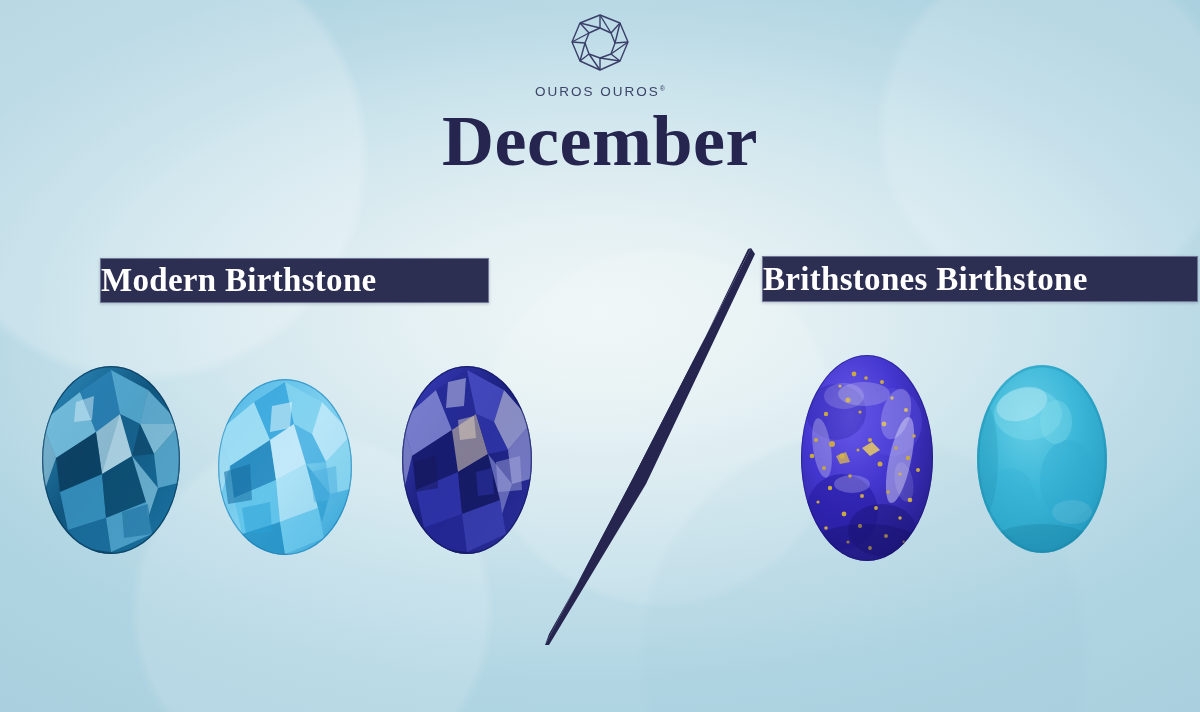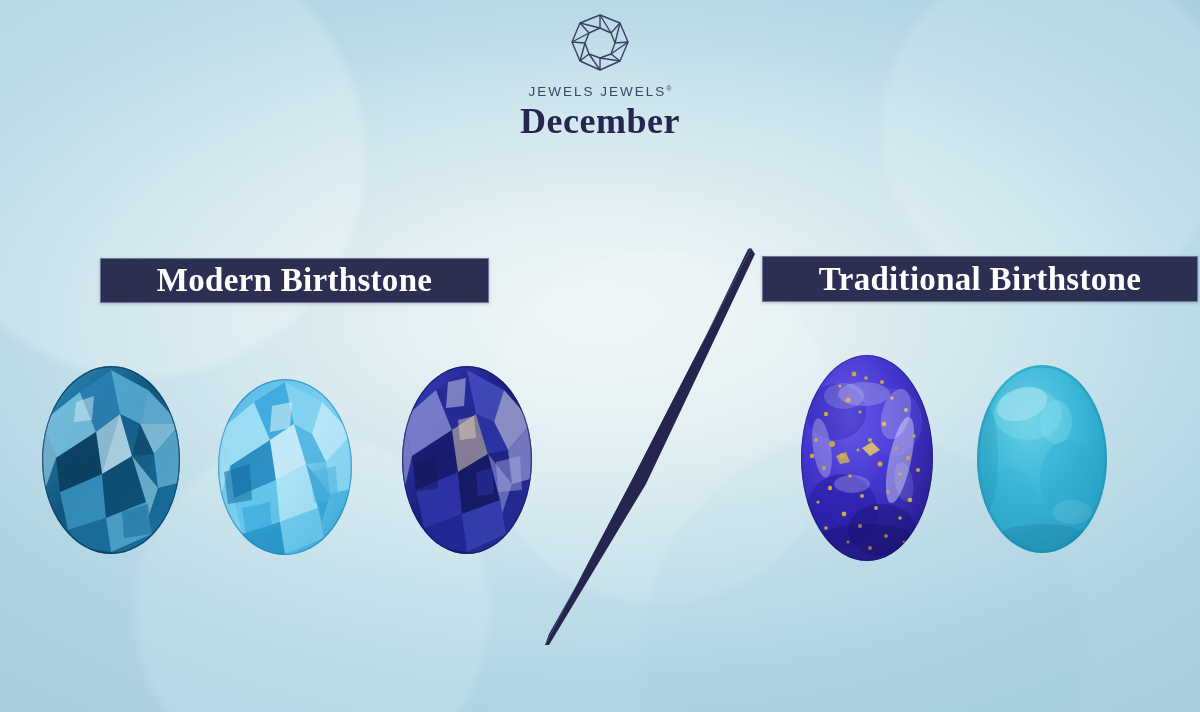--- a/index.html
+++ b/index.html
@@ -76,34 +76,33 @@
   
   .title {
     position: absolute;
     top: 101px;
     left: 0;
     width: 1200px;
     text-align: center;
     font-family: "Liberation Serif", serif;
     font-weight: bold;
     color: #26254f;
-    font-size: 36px;
+    font-size: 72px;
     line-height: 1.12;
     letter-spacing: .5px;
   }
   .title-line { display: block; }
 
   
   .banner {
     position: absolute;
     background: #2c2e52;
     border: 1px solid #6f7596;
     display: flex;
     align-items: center;
-    justify-content: center;
     box-shadow: 0 1px 3px rgba(30,40,70,.25);
   }
   .banner-label {
     font-family: "Liberation Serif", serif;
     font-weight: bold;
     color: #ffffff;
     font-size: 33px;
     letter-spacing: .3px;
     white-space: nowrap;
     line-height: 1;
@@ -153,33 +152,33 @@
         <line x1="36" y1="5" x2="47" y2="23"></line>
         <line x1="56" y1="13" x2="51" y2="33"></line>
         <line x1="64" y1="32" x2="47" y2="44"></line>
         <line x1="56" y1="51" x2="36" y2="48"></line>
         <line x1="36" y1="60" x2="25" y2="44"></line>
         <line x1="16" y1="51" x2="21" y2="33"></line>
         <line x1="8" y1="32" x2="25" y2="23"></line>
         <line x1="16" y1="13" x2="36" y2="18"></line>
       </svg>
     </span>
-    <span class="logo-word"><span>JEWELS JEWELS</span><span class="logo-reg">®</span></span>
+    <span class="logo-word"><span>OUROS OUROS</span><span class="logo-reg">®</span></span>
   </div>
 
   <h1 class="title">
     <span class="title-line">December</span>
   </h1>
 
   <div class="banner" id="banner-modern">
     <span class="banner-label">Modern Birthstone</span>
   </div>
 
   <div class="banner" id="banner-traditional">
-    <span class="banner-label">Traditional Birthstone</span>
+    <span class="banner-label">Brithstones Birthstone</span>
   </div>
 
   <div class="divider">
     <svg width="300" height="440" viewBox="0 0 300 440">
 
       <polygon points="251,18 132,250 45,415 49,404 138,246 248,19" fill="#26254f"></polygon>
       <polygon points="251,18 255,24 146,254 49,415 45,415 132,250" fill="#26254f"></polygon>
     </svg>
   </div>
 

